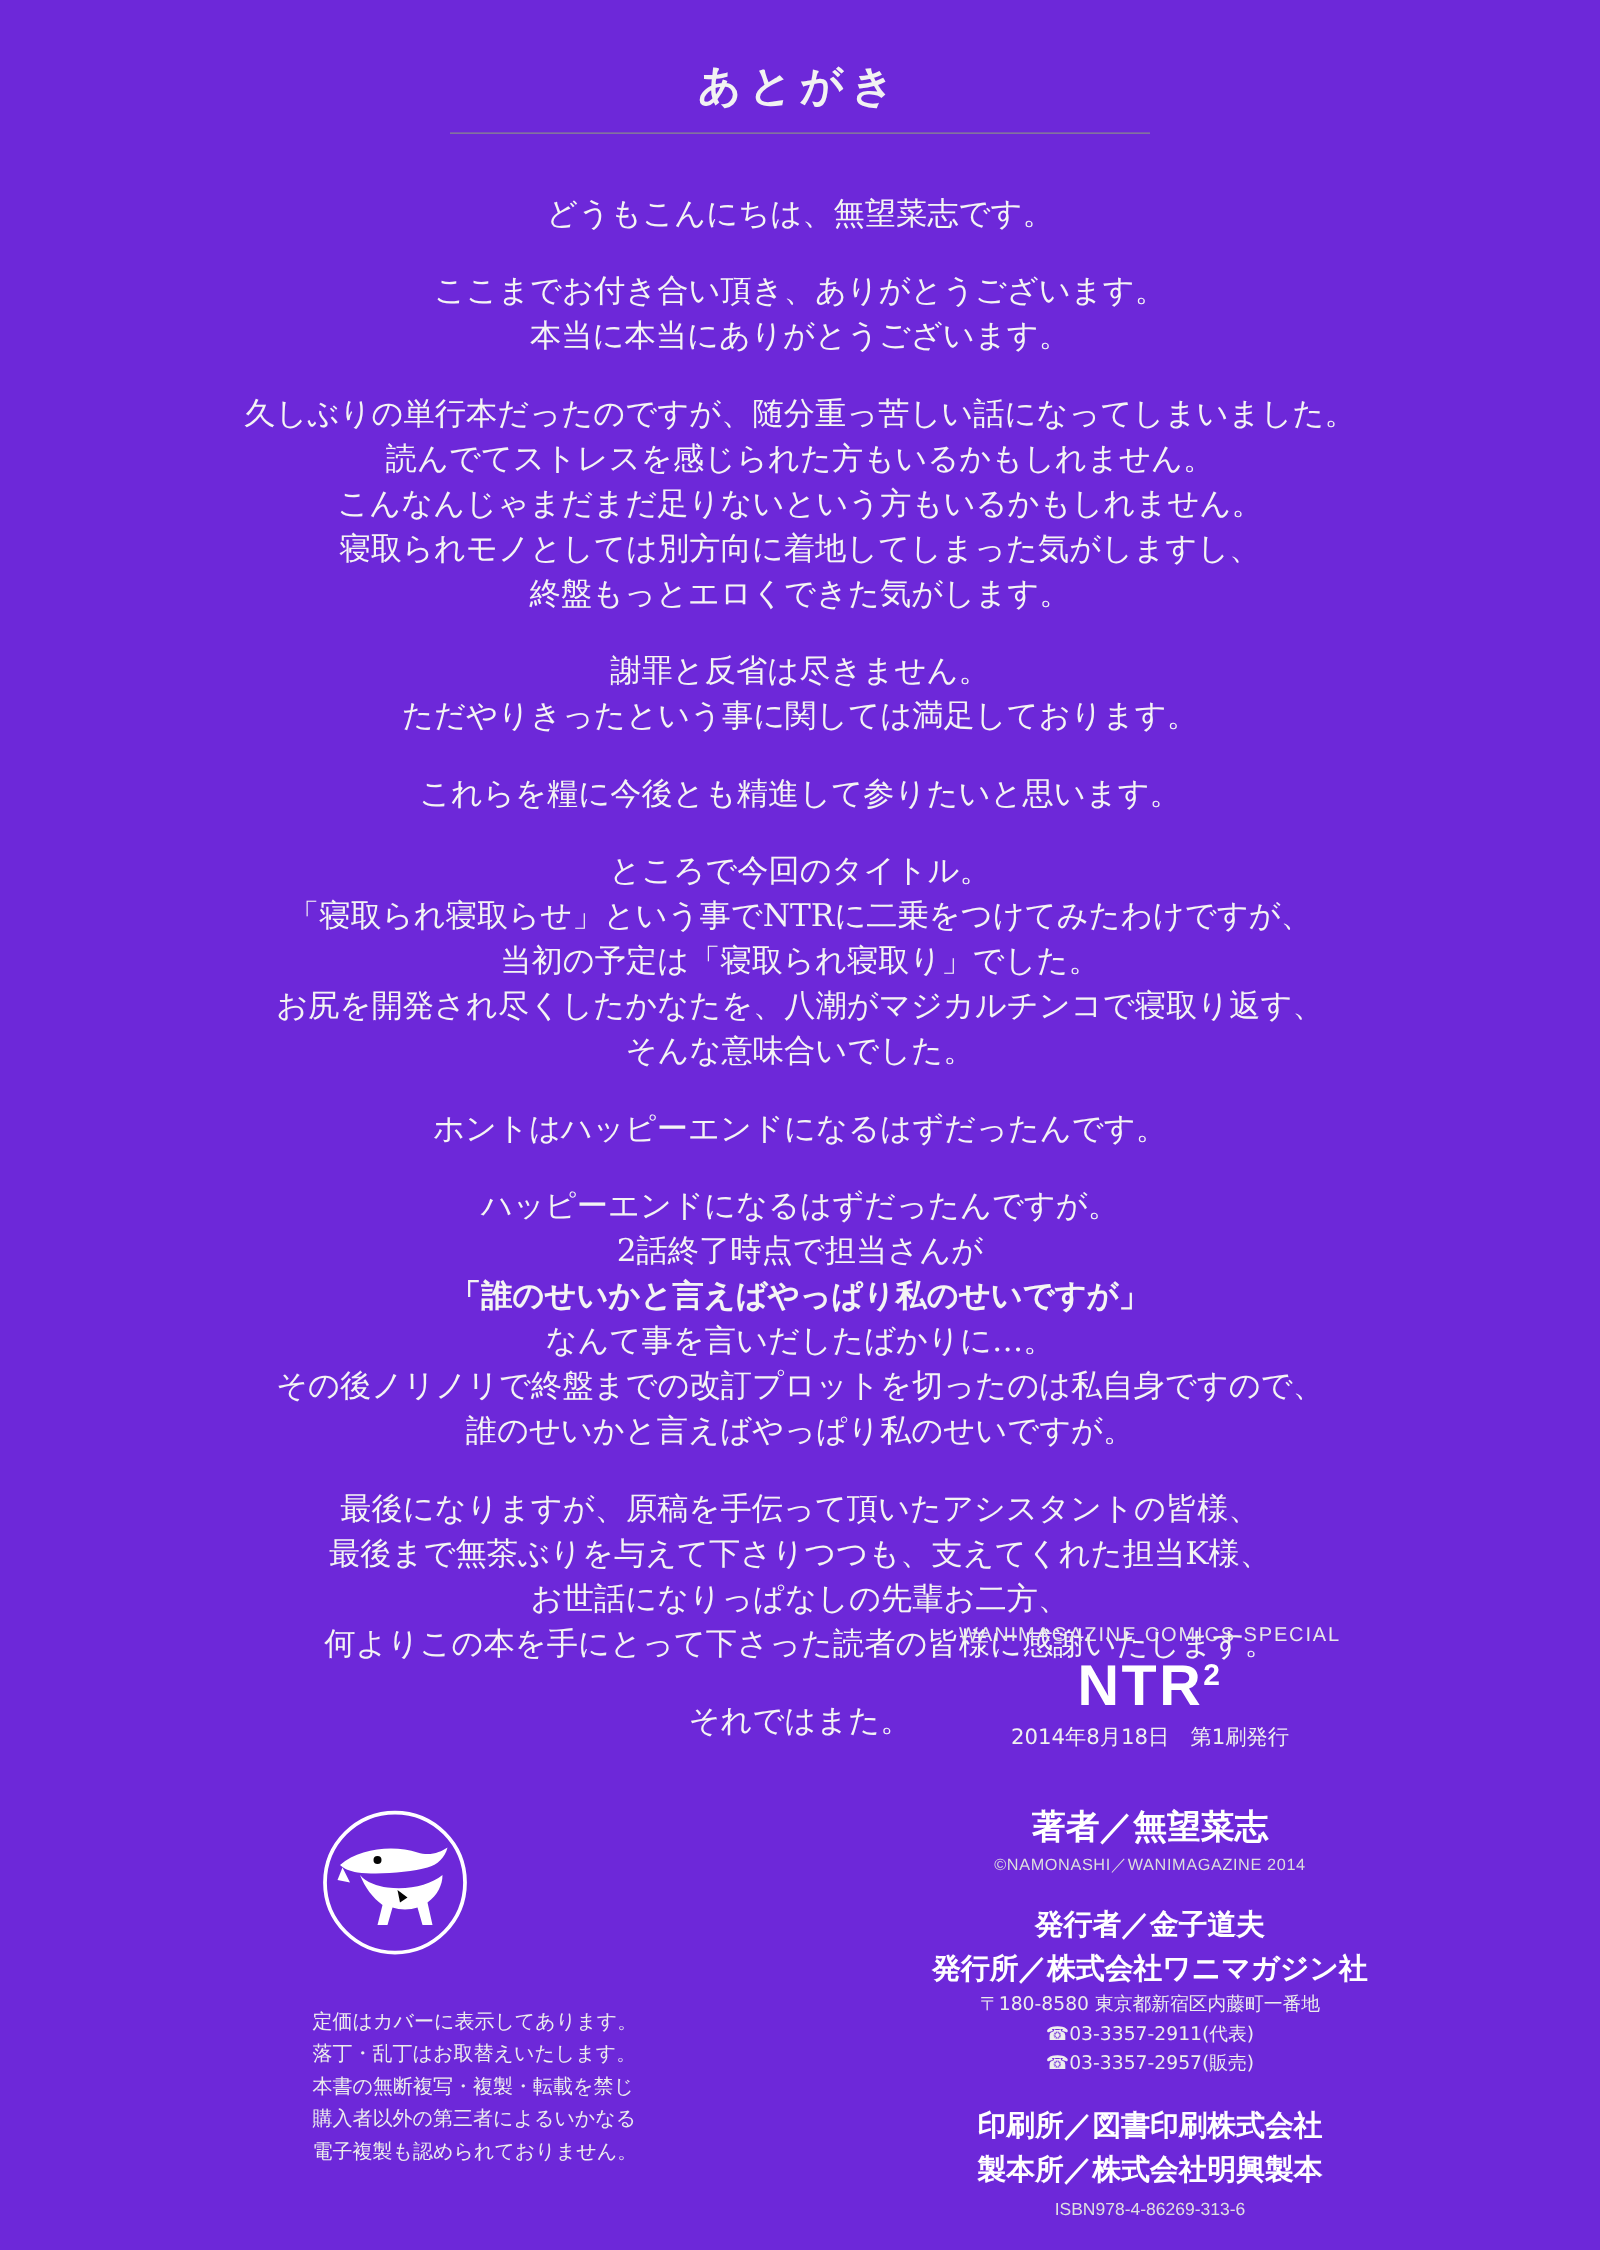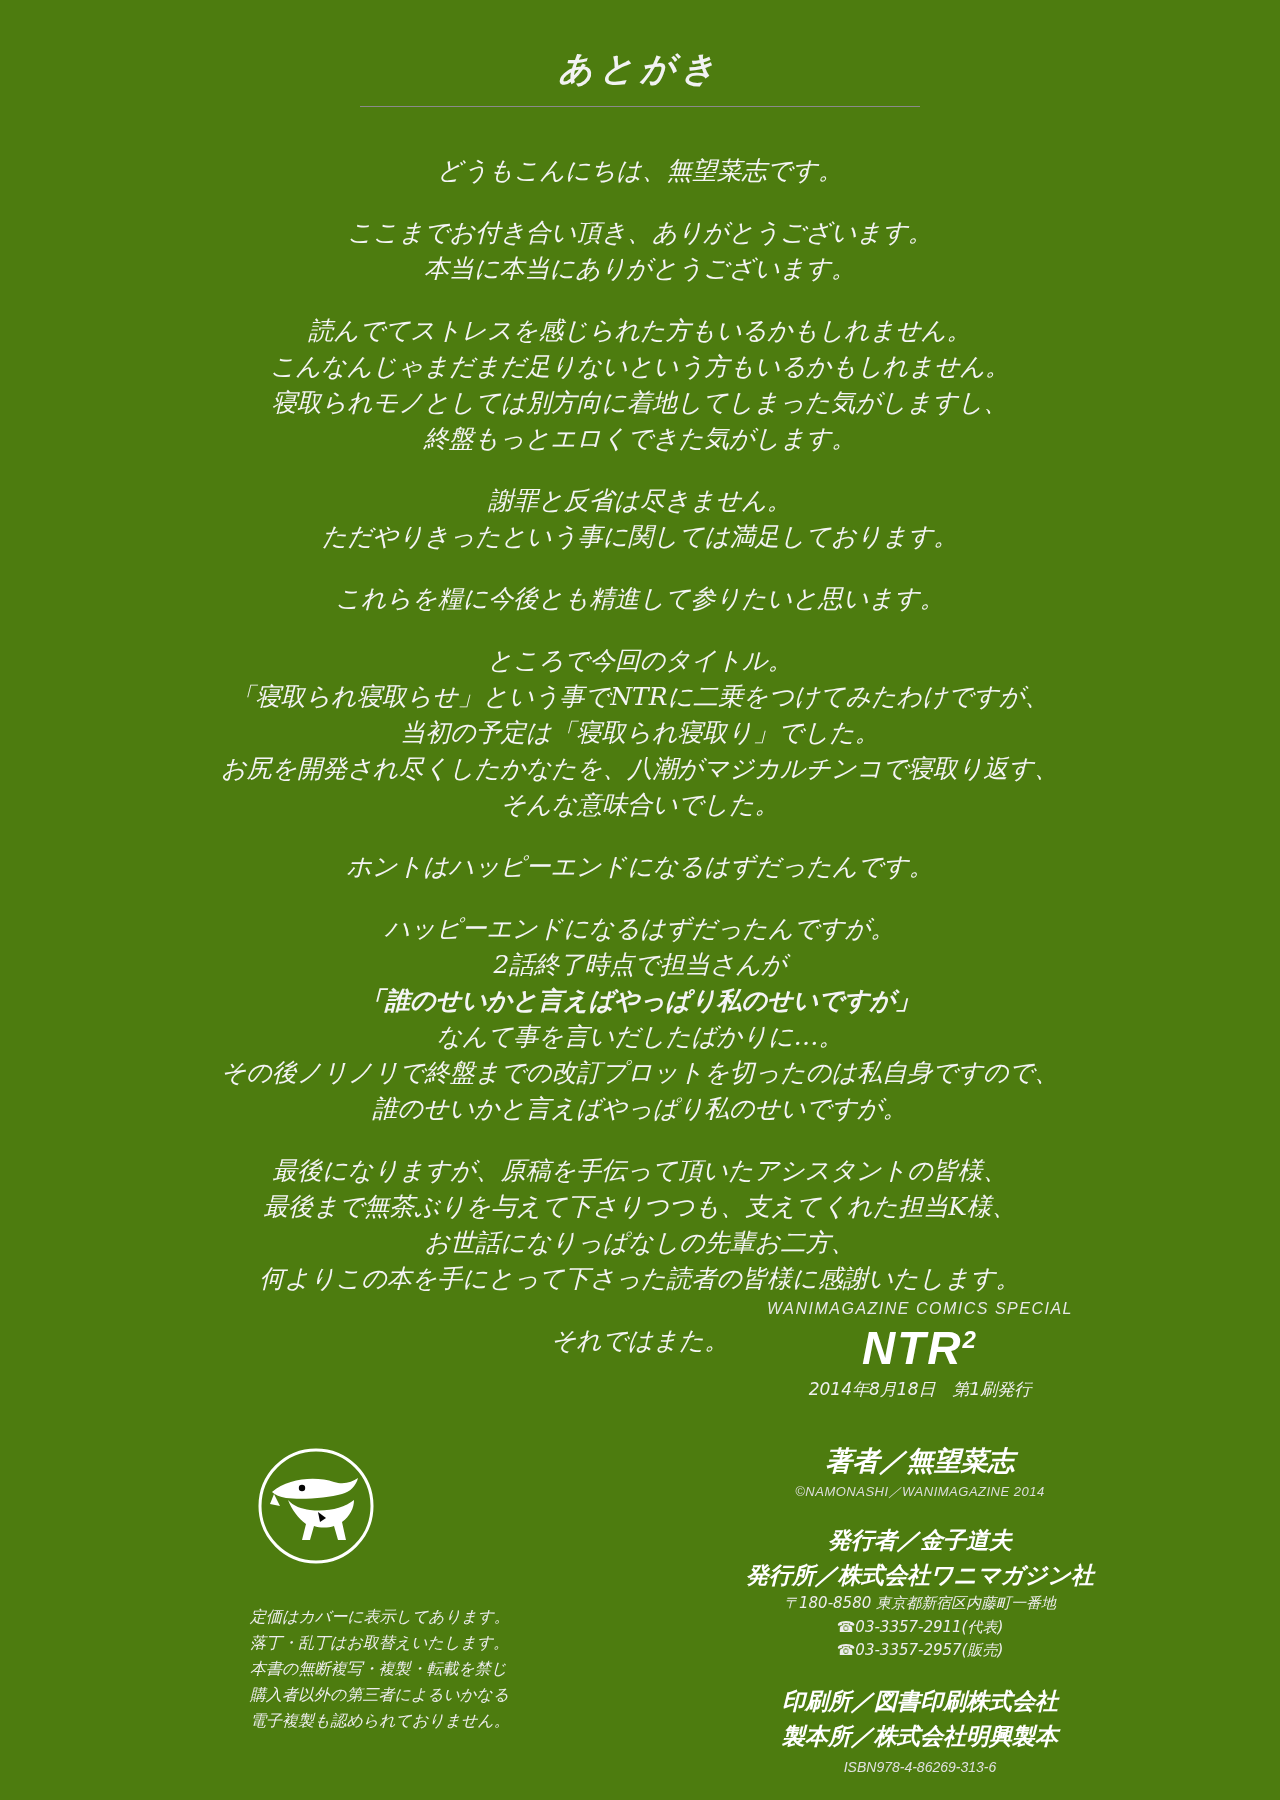--- a/index.html
+++ b/index.html
@@ -11,22 +11,21 @@
     width: 1280px;
     height: 1800px;
     position: relative;
     overflow: hidden;
     color: #ffffff;
     font-family: "Liberation Serif", "DejaVu Serif", serif;
   }
   .page {
     position: absolute;
     inset: 0;
-    background: #4d7c0f;
-    font-style: italic;
+    background: #6d28d9;
   }
 
   
   .afterword-title {
     text-align: center;
     font-size: 34px;
     letter-spacing: 6px;
     font-weight: 700;
     margin: 0;
     padding-top: 46px;
@@ -171,20 +170,21 @@
     <p class="para">
       <span class="line">どうもこんにちは、無望菜志です。</span>
     </p>
 
     <p class="para">
       <span class="line">ここまでお付き合い頂き、ありがとうございます。</span>
       <span class="line">本当に本当にありがとうございます。</span>
     </p>
 
     <p class="para">
+      <span class="line">久しぶりの単行本だったのですが、随分重っ苦しい話になってしまいました。</span>
       <span class="line">読んでてストレスを感じられた方もいるかもしれません。</span>
       <span class="line">こんなんじゃまだまだ足りないという方もいるかもしれません。</span>
       <span class="line">寝取られモノとしては別方向に着地してしまった気がしますし、</span>
       <span class="line">終盤もっとエロくできた気がします。</span>
     </p>
 
     <p class="para">
       <span class="line">謝罪と反省は尽きません。</span>
       <span class="line">ただやりきったという事に関しては満足しております。</span>
     </p>

